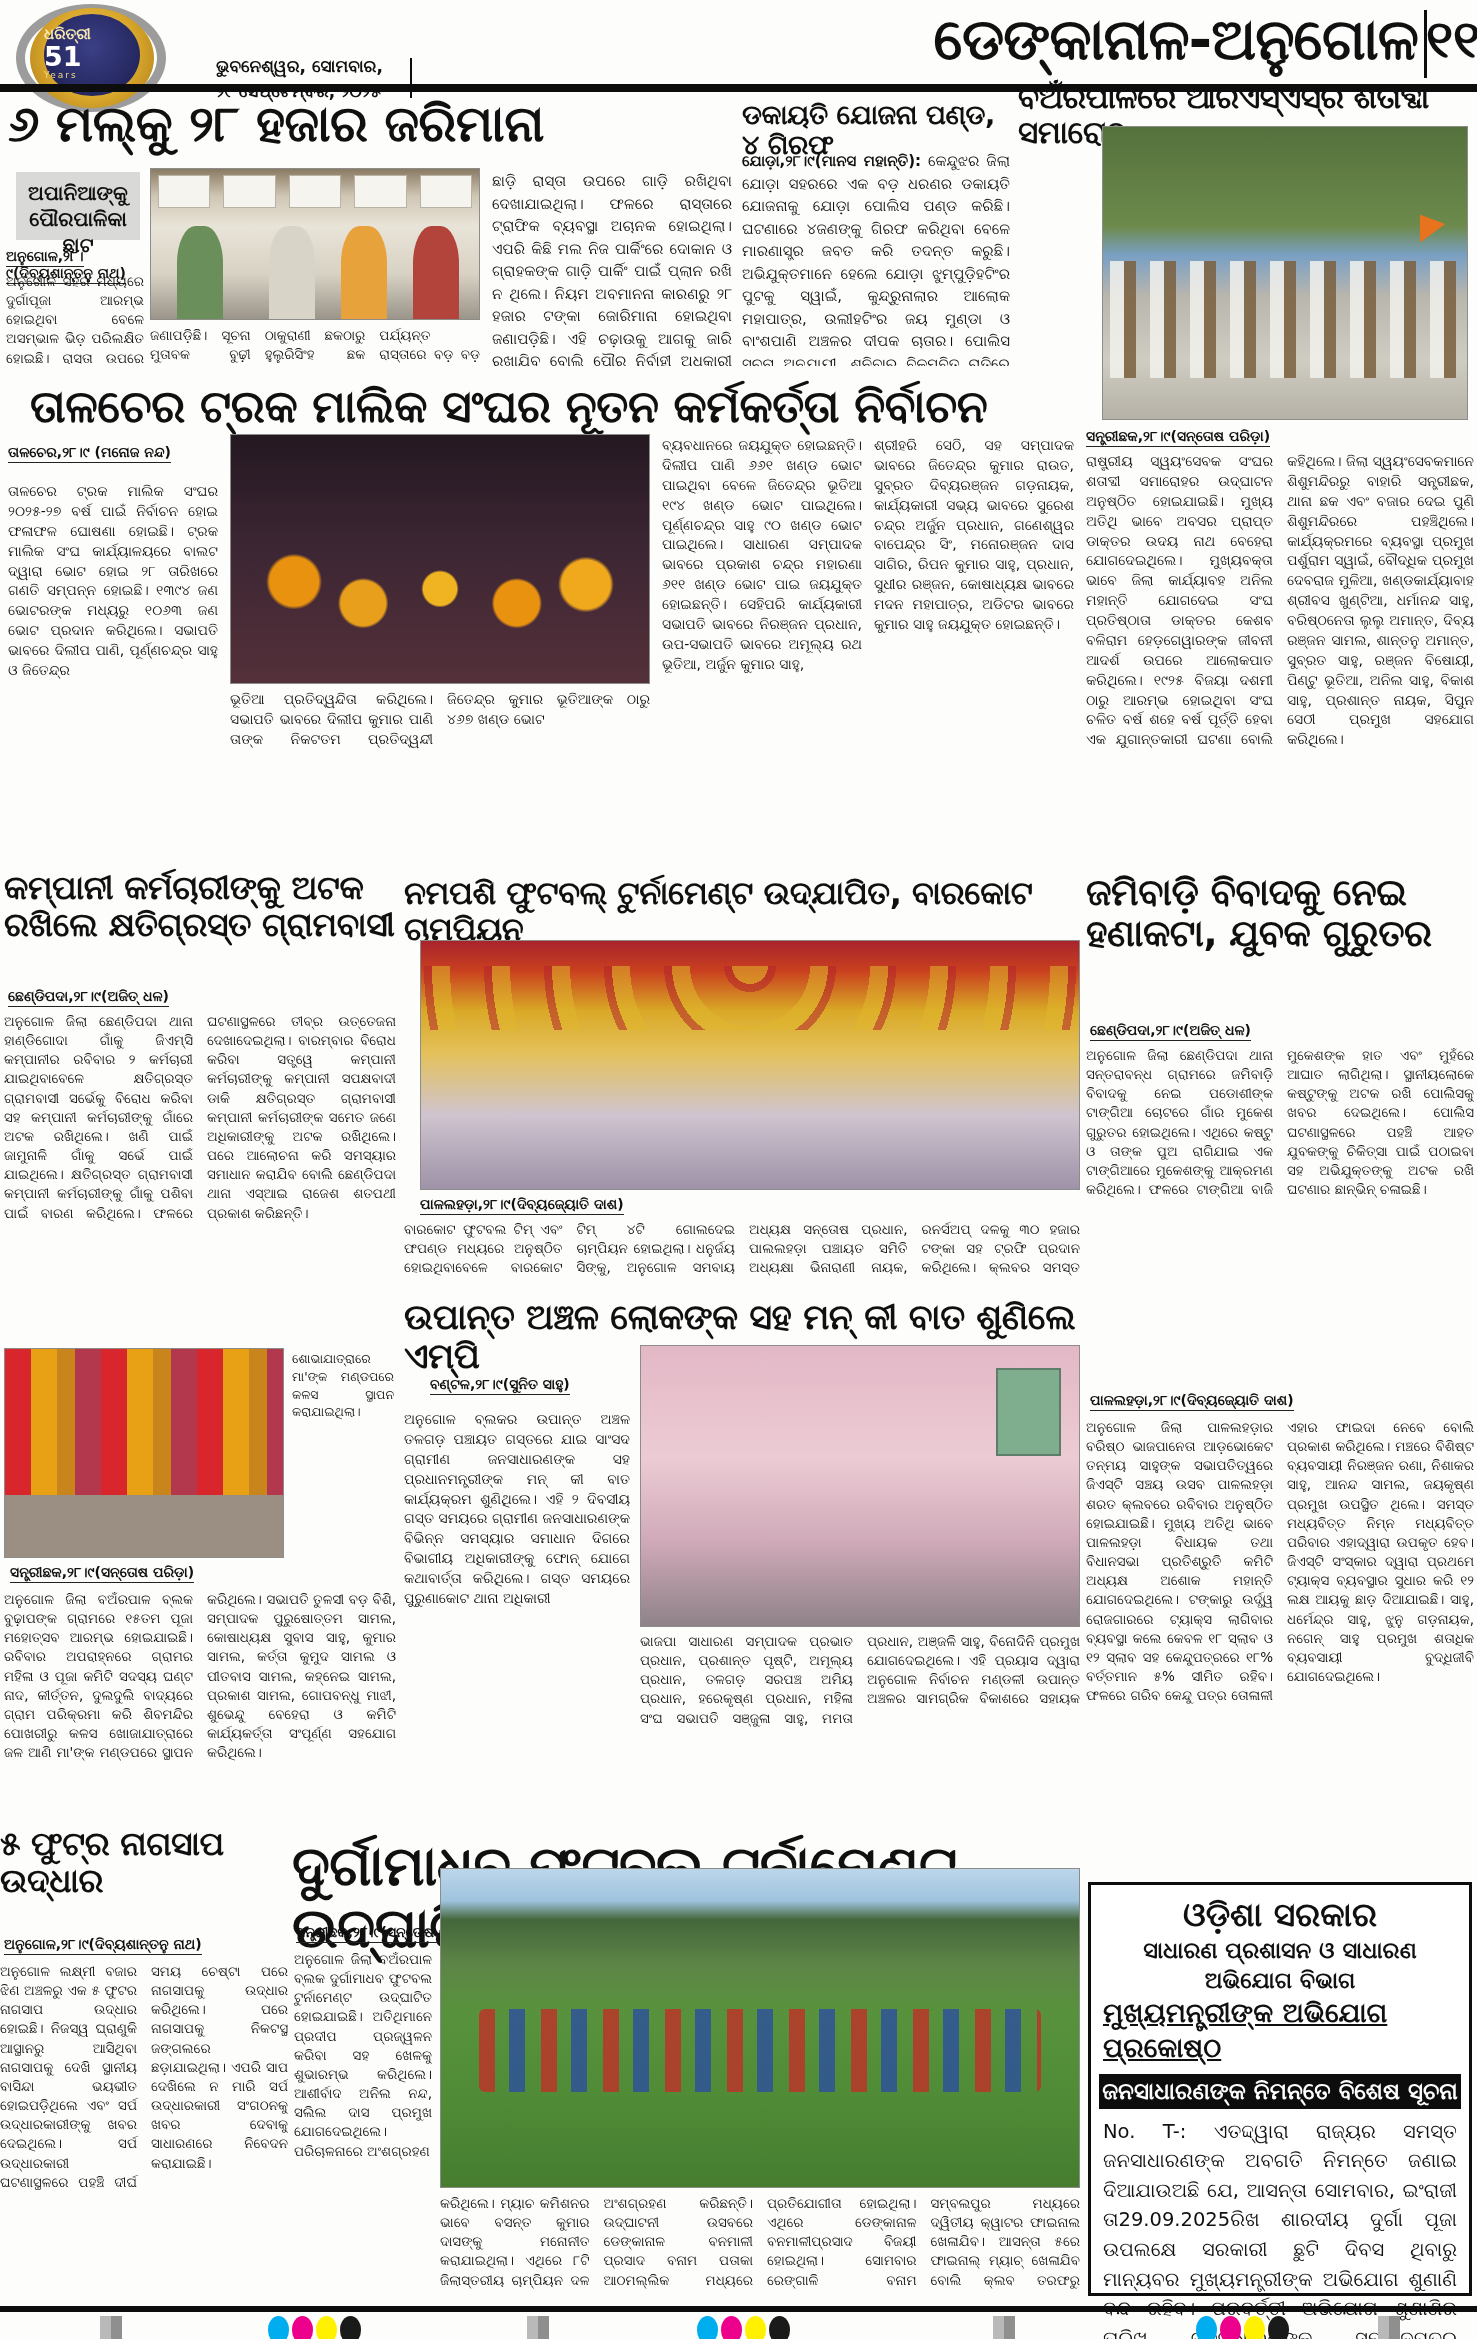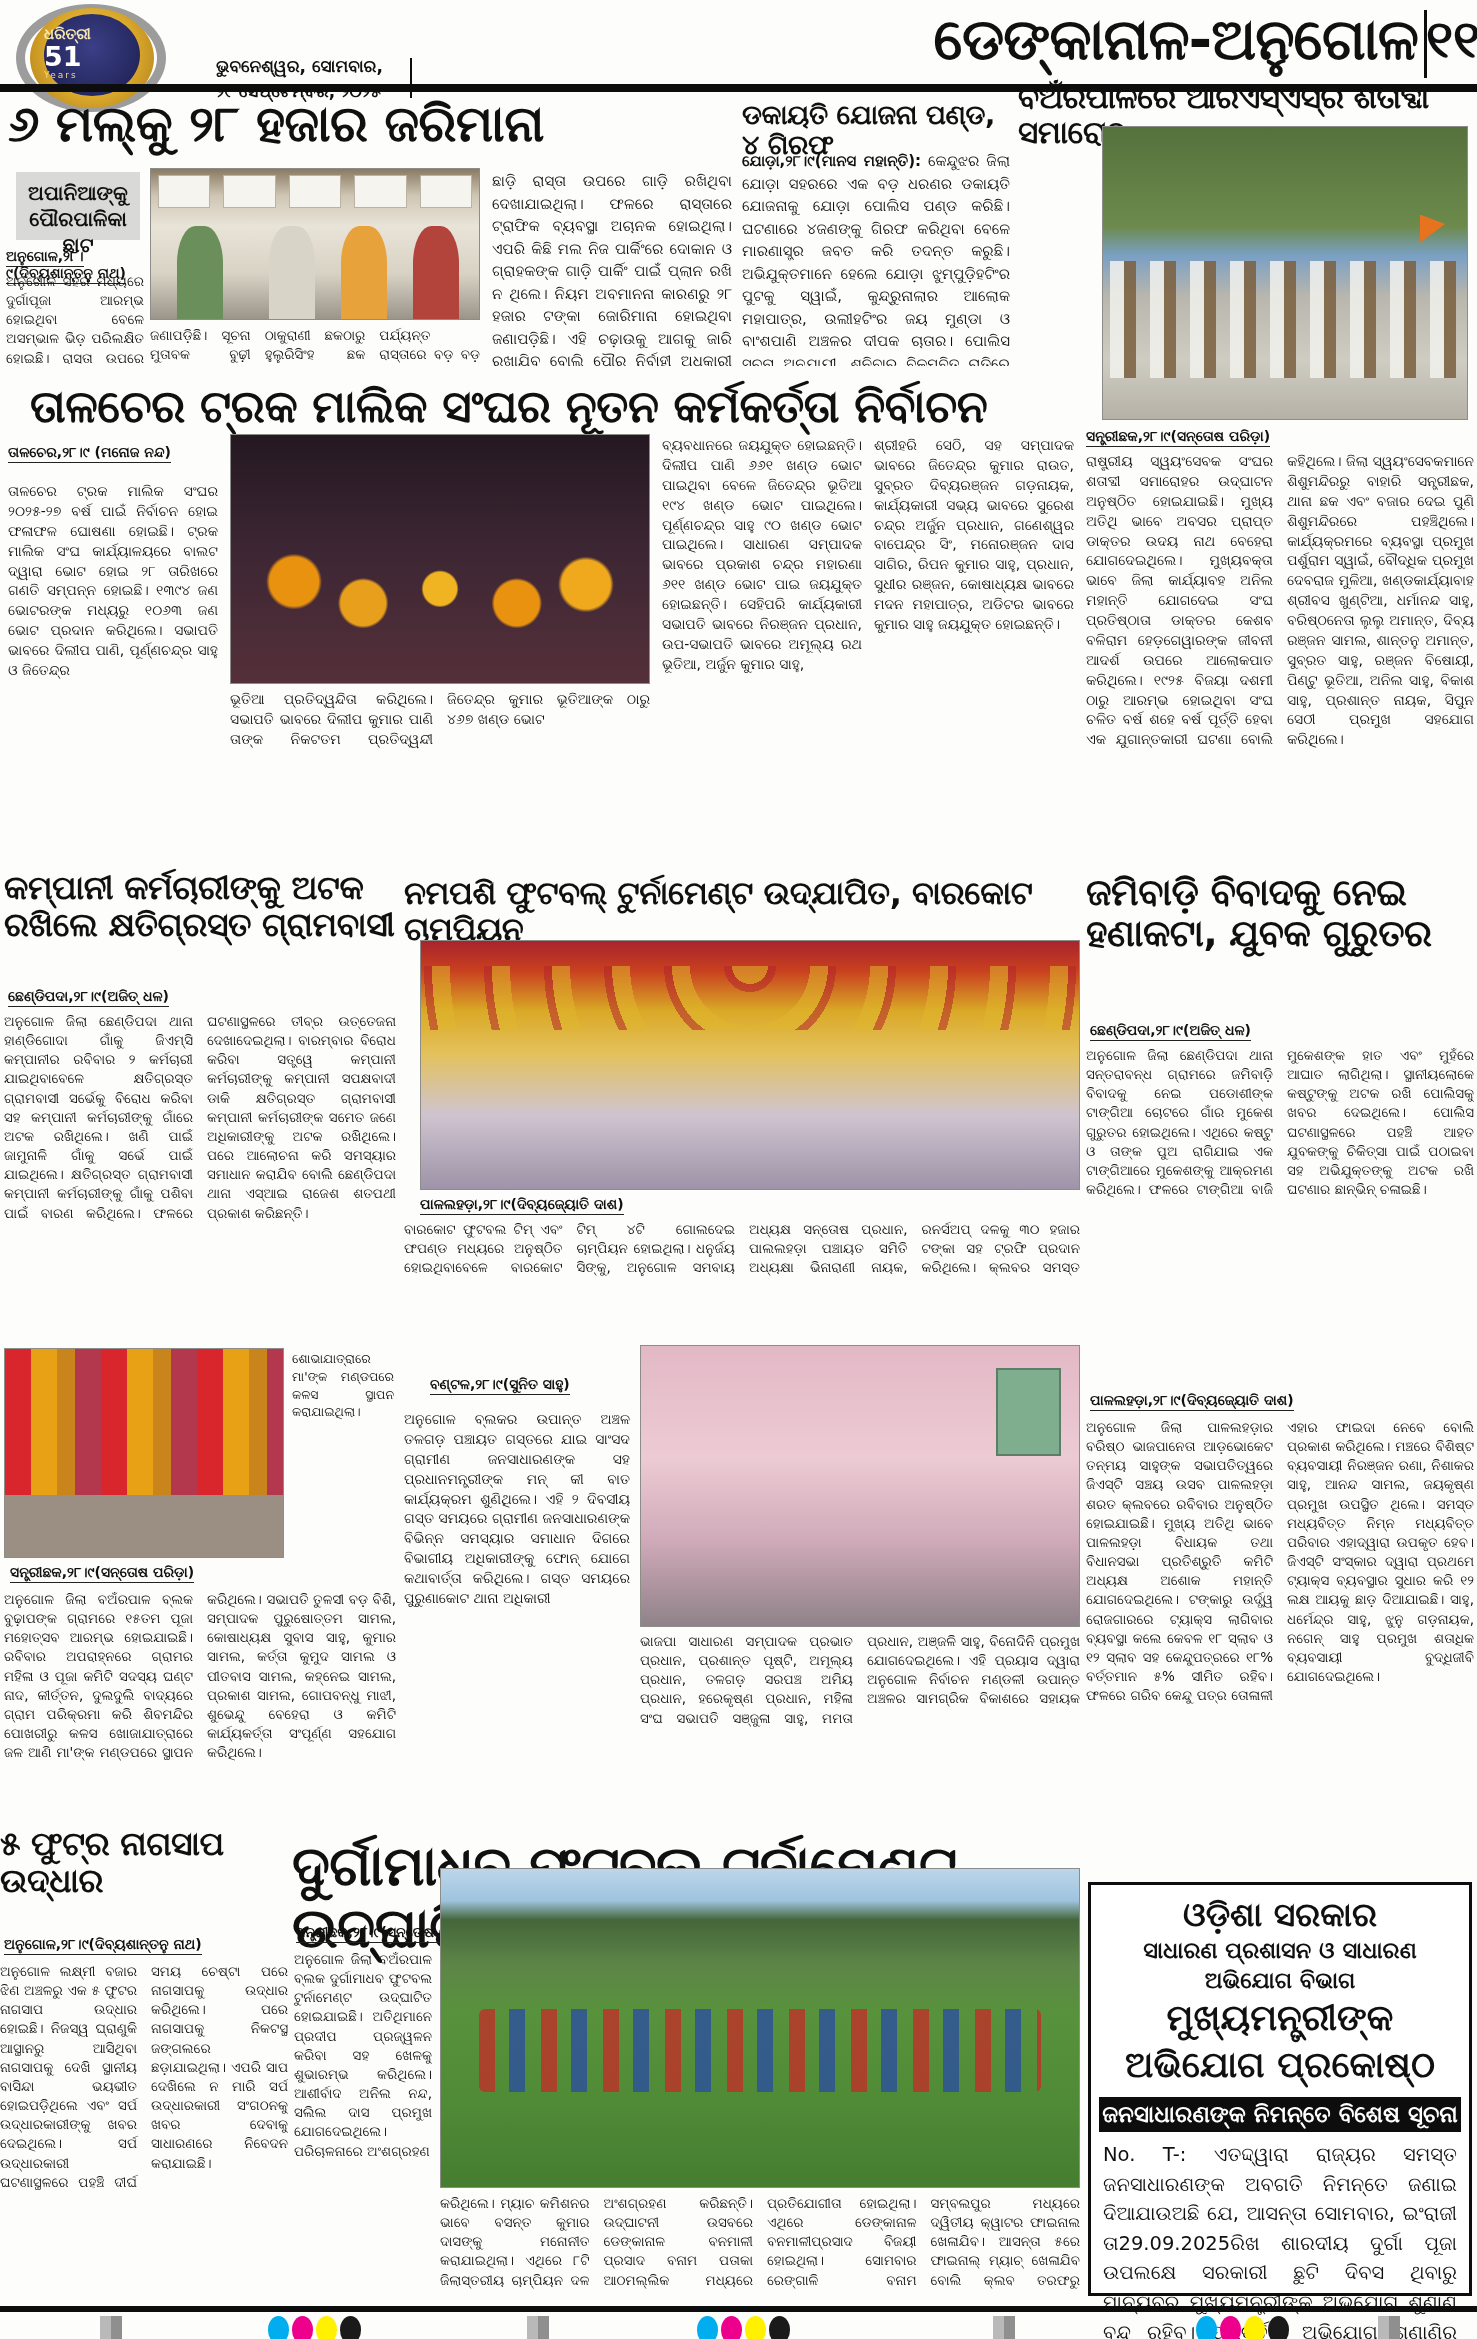--- a/index.html
+++ b/index.html
@@ -65,21 +65,21 @@
   .ph-puja .floor{position:absolute;bottom:0;left:0;right:0;height:30%;background:#9b8f83;}
   .ph-room{background:linear-gradient(180deg,#e3b8c6 0%,#eccbd4 40%,#cfa9b8 70%,#8f8289 100%);}
   .ph-room .win{position:absolute;right:4%;top:8%;width:14%;height:30%;background:#7fae8f;border:2px solid #5d7d68;}
   .ph-field{background:linear-gradient(180deg,#bcd6ea 0%,#9fc3de 10%,#44663a 16%,#5d8547 30%,#58923c 45%,#4f8a36 75%,#467d30 100%);}
   .ph-field .team{position:absolute;left:6%;right:6%;top:44%;height:26%;
        background:repeating-linear-gradient(90deg,#c03028 0 16px,transparent 16px 30px,#2c4f9e 30px 46px,transparent 46px 62px);opacity:.8;border-radius:6px;}
   
   .notice{border:3.5px solid #0d0d0d;background:#fff;box-sizing:border-box;padding:10px 12px 8px;}
   .notice .t1{font-size:33px;font-weight:800;text-align:center;line-height:1.2;}
   .notice .t2{font-size:22.5px;font-weight:800;text-align:center;line-height:1.35;}
-  .notice .t3{font-size:36px;font-weight:800;text-align:center;line-height:1.3;}
+  .notice .t3{font-size:27px;font-weight:800;text-align:left;line-height:1.3;text-decoration:underline;}
   .notice .band{background:#0d0d0d;color:#fff;font-size:23px;font-weight:800;text-align:center;
                 padding:4px 2px;margin:8px -4px 8px;}
   .notice .bodytext{font-size:19.5px;line-height:1.52;text-align:justify;}
   
   .graysq{width:22px;height:28px;background:linear-gradient(90deg,#b9b9b9 0 50%,#8f8f8f 50% 100%);}
   .cmyk{display:flex;gap:3px;}
   .cmyk i{width:21px;height:28px;border-radius:50%;display:block;}
   .vline{background:#0d0d0d;}
 </style>
 </head>
@@ -187,20 +187,21 @@
 
   <div class="abs photo ph-puja" style="left:4px;top:1348px;width:280px;height:210px;">
     <div class="floor"></div>
   </div>
   <div class="abs body-text" style="left:292px;top:1350px;width:102px;height:208px;font-size:12.5px;">ଶୋଭାଯାତ୍ରାରେ ମା'ଙ୍କ ମଣ୍ଡପରେ କଳସ ସ୍ଥାପନ କରାଯାଇଥିଲା।</div>
   <div class="abs byline" style="left:10px;top:1564px;width:220px;">
     <span class="ul">ସନ୍ତ୍ରୀଛକ,୨୮।୯(ସନ୍ତୋଷ ପରିଡ଼ା)</span>
   </div>
   <div class="abs body-text cols-2" style="left:4px;top:1590px;width:392px;height:228px;">ଅନୁଗୋଳ ଜିଲା ବଅଁରପାଳ ବ୍ଲକ ବୁଢ଼ାପଙ୍କ ଗ୍ରାମରେ ୧୫ତମ ପୂଜା ମହୋତ୍ସବ ଆରମ୍ଭ ହୋଇଯାଇଛି। ରବିବାର ଅପରାହ୍ନରେ ଗ୍ରାମର ମହିଳା ଓ ପୂଜା କମିଟି ସଦସ୍ୟ ଘଣ୍ଟ ନାଦ, କୀର୍ତ୍ତନ, ଦୁଲଦୁଲି ବାଦ୍ୟରେ ଗ୍ରାମ ପରିକ୍ରମା କରି ଶିବମନ୍ଦିର ପୋଖରୀରୁ କଳସ ଖୋଜାଯାତ୍ରାରେ ଜଳ ଆଣି ମା'ଙ୍କ ମଣ୍ଡପରେ ସ୍ଥାପନ କରିଥିଲେ। ସଭାପତି ତୁଳସୀ ବଡ଼ ବିଶି, ସମ୍ପାଦକ ପୁରୁଷୋତ୍ତମ ସାମଲ, କୋଷାଧ୍ୟକ୍ଷ ସୁବାସ ସାହୁ, କୁମାର ସାମଲ, କର୍ତ୍ତା କୁମୁଦ ସାମଲ ଓ ପୀତବାସ ସାମଲ, କହ୍ନେଇ ସାମଲ, ପ୍ରକାଶ ସାମଲ, ଗୋପବନ୍ଧୁ ମାଝୀ, ଶୁଭେନ୍ଦୁ ବେହେରା ଓ କମିଟି କାର୍ଯ୍ୟକର୍ତ୍ତା ସଂପୂର୍ଣ୍ଣ ସହଯୋଗ କରିଥିଲେ।</div>
 
+  <div class="abs hl" style="left:404px;top:1298px;width:676px;font-size:35px;">ଉପାନ୍ତ ଅଞ୍ଚଳ ଲୋକଙ୍କ ସହ ମନ୍ କୀ ବାତ ଶୁଣିଲେ ଏମ୍‌ପି</div>
   <div class="abs byline byline-c" style="left:430px;top:1376px;width:200px;">
     <span class="ul">ବଣ୍ଟଳ,୨୮।୯(ସୁନିତ ସାହୁ)</span>
   </div>
   <div class="abs body-text" style="left:404px;top:1410px;width:226px;height:320px;font-size:14px;">ଅନୁଗୋଳ ବ୍ଲକର ଉପାନ୍ତ ଅଞ୍ଚଳ ତଳଗଡ଼ ପଞ୍ଚାୟତ ଗସ୍ତରେ ଯାଇ ସାଂସଦ ଗ୍ରାମୀଣ ଜନସାଧାରଣଙ୍କ ସହ ପ୍ରଧାନମନ୍ତ୍ରୀଙ୍କ ମନ୍ କୀ ବାତ କାର୍ଯ୍ୟକ୍ରମ ଶୁଣିଥିଲେ। ଏହି ୨ ଦିବସୀୟ ଗସ୍ତ ସମୟରେ ଗ୍ରାମୀଣ ଜନସାଧାରଣଙ୍କ ବିଭିନ୍ନ ସମସ୍ୟାର ସମାଧାନ ଦିଗରେ ବିଭାଗୀୟ ଅଧିକାରୀଙ୍କୁ ଫୋନ୍ ଯୋଗେ କଥାବାର୍ତ୍ତା କରିଥିଲେ। ଗସ୍ତ ସମୟରେ ପୁରୁଣାକୋଟ ଥାନା ଅଧିକାରୀ</div>
   <div class="abs photo ph-room" style="left:640px;top:1345px;width:440px;height:282px;">
     <div class="win"></div>
   </div>
   <div class="abs body-text cols-2" style="left:640px;top:1632px;width:440px;height:98px;">ଭାଜପା ସାଧାରଣ ସମ୍ପାଦକ ପ୍ରଭାତ ପ୍ରଧାନ, ପ୍ରଶାନ୍ତ ପୃଷ୍ଟି, ଅମୂଲ୍ୟ ପ୍ରଧାନ, ତଳଗଡ଼ ସରପଞ୍ଚ ଅମିୟ ପ୍ରଧାନ, ହରେକୃଷ୍ଣ ପ୍ରଧାନ, ମହିଳା ସଂଘ ସଭାପତି ସଞ୍ଜୁଳା ସାହୁ, ମମତା ପ୍ରଧାନ, ଅଞ୍ଜଳି ସାହୁ, ବିନୋଦିନି ପ୍ରମୁଖ ଯୋଗଦେଇଥିଲେ। ଏହି ପ୍ରୟାସ ଦ୍ୱାରା ଅନୁଗୋଳ ନିର୍ବାଚନ ମଣ୍ଡଳୀ ଉପାନ୍ତ ଅଞ୍ଚଳର ସାମଗ୍ରିକ ବିକାଶରେ ସହାୟକ ହୋଇପାରିବ ବୋଲି ସାଧାରଣରେ ଚର୍ଚ୍ଚା ଜୋର ଧରିଛି।</div>
 
   <div class="abs byline" style="left:1090px;top:1392px;width:260px;">

